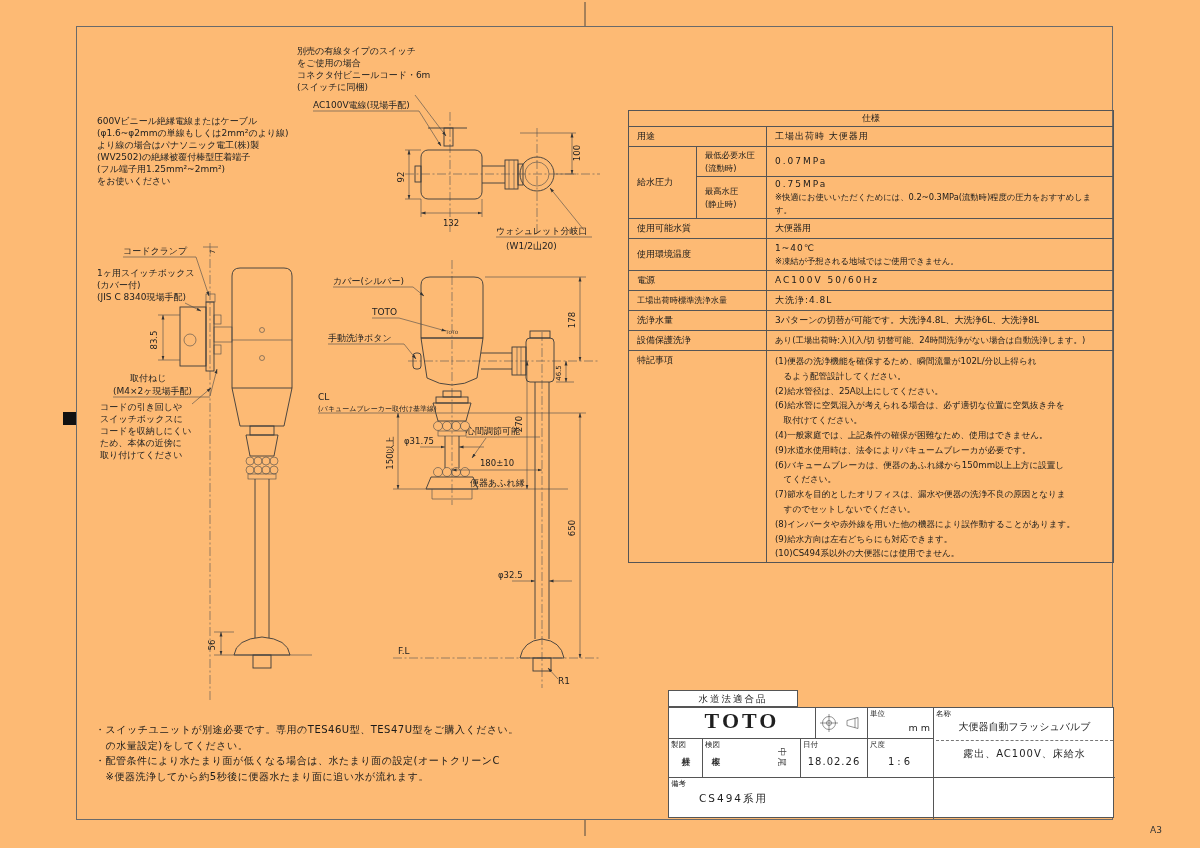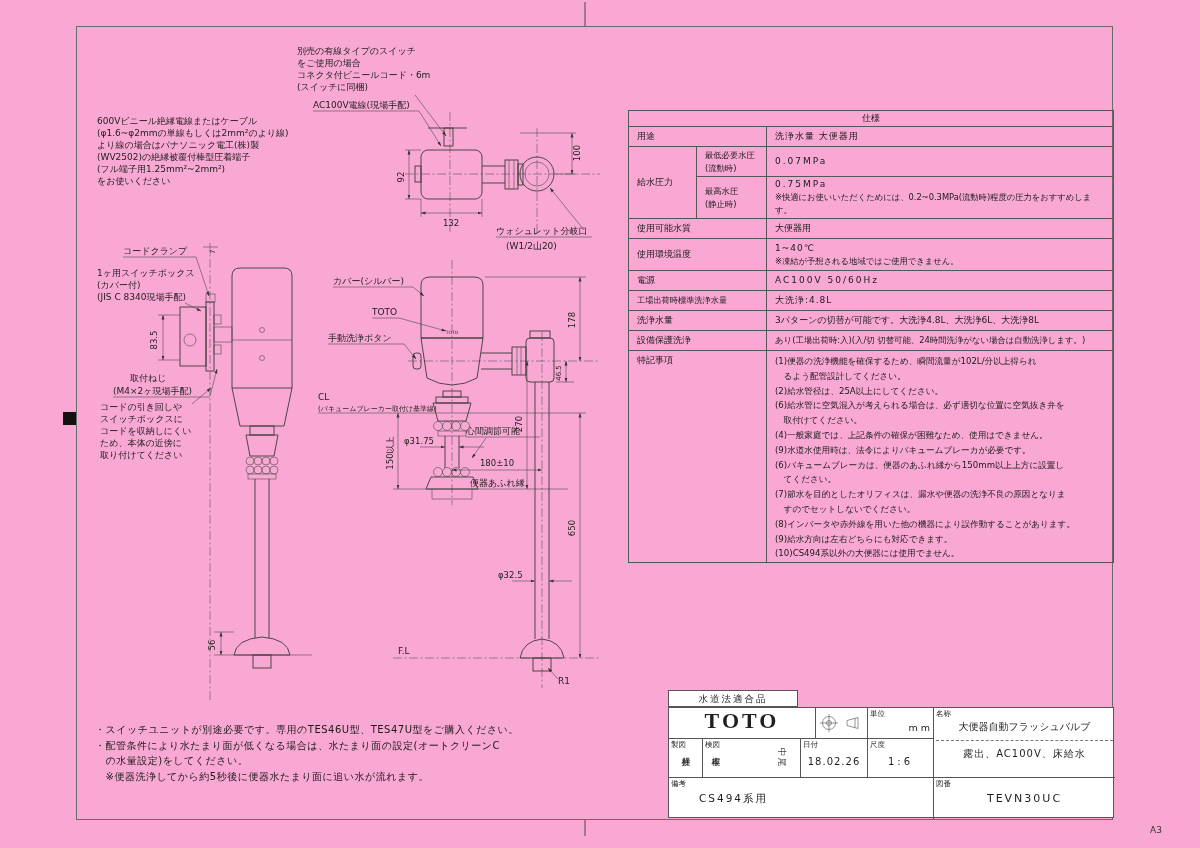--- a/index.html
+++ b/index.html
@@ -1,16 +1,16 @@
 <!DOCTYPE html>
 <html><head>
 <meta charset="utf-8">
 <style>
   html,body{margin:0;padding:0;background:#fff;}
-  #canvas{position:relative;width:1200px;height:848px;background:#f9a8d4;overflow:hidden;
+  #canvas{position:relative;width:1200px;height:848px;background:#fdba74;overflow:hidden;
           font-family:"DejaVu Sans",sans-serif;color:#1f1f1f;}
   #sheet-frame{position:absolute;left:76px;top:26px;width:1037px;height:794px;
                border:1.5px solid #6a6a6a;box-sizing:border-box;}
   svg{position:absolute;left:0;top:0;}
   svg text{font-family:"DejaVu Sans",sans-serif;font-size:8.5px;fill:#222;}
   svg text.t9{font-size:9px;}
   svg text.t7{font-size:7px;}
   svg text.tiny{font-size:4.5px;}
   .line{stroke:#3a3a3a;stroke-width:0.9;fill:none;}
   .thin{stroke:#4a4a4a;stroke-width:0.6;fill:none;}
@@ -277,21 +277,21 @@
         <col style="width:68px">
         <col style="width:70px">
         <col>
       </colgroup>
     <tbody>
         <tr>
           <td colspan="3" class="hd" style="height:13px">仕様</td>
         </tr>
     <tr>
       <td colspan="2" style="height:17px">用途</td>
-      <td class="w1">洗浄水量 大便器用</td>
+      <td class="w1">工場出荷時 大便器用</td>
     </tr>
     <tr>
       <td rowspan="2">給水圧力</td>
       <td class="sub" style="height:27px">
         <div>最低必要水圧</div>
             <div>(流動時)</div>
       </td>
       <td class="wide">0.07MPa</td>
     </tr>
     <tr>
@@ -348,22 +348,22 @@
         <div>(8)インバータや赤外線を用いた他の機器により誤作動することがあります。</div>
         <div>(9)給水方向は左右どちらにも対応できます。</div>
         <div>(10)CS494系以外の大便器には使用でません。</div>
       </td>
     </tr>
   </tbody>
     </table>
 
   <div id="notes">
     <div>・スイッチユニットが別途必要です。専用のTES46U型、TES47U型をご購入ください。</div>
+    <div>　の水量設定)をしてください。</div>
     <div>・配管条件により水たまり面が低くなる場合は、水たまり面の設定(オートクリーンC</div>
-    <div>　の水量設定)をしてください。</div>
     <div>　※便器洗浄してから約5秒後に便器水たまり面に追い水が流れます。</div>
   </div>
 
   <div id="tb-tab">水道法適合品</div>
   <div id="title-block">
     <div class="cell" style="left:0;top:0;width:147px;height:31px;">
       <div class="toto-logo">TOTO</div>
     </div>
     <div class="cell" style="left:147px;top:0;width:52px;height:31px;">
       <svg width="50" height="29" viewBox="0 0 50 29">
@@ -399,20 +399,16 @@
       <div style="text-align:center;margin-top:17px;font-size:10px;letter-spacing:1px;">18.02.26</div>
     </div>
     <div class="cell" style="left:199px;top:31px;width:66px;height:39px;">
       <span class="lab">尺度</span>
       <div style="text-align:center;margin-top:17px;font-size:10px;letter-spacing:3px;">1:6</div>
     </div>
     <div class="cell" style="left:0;top:70px;width:265px;height:41px;border-bottom:none;">
       <span class="lab">備考</span>
       <div style="margin:14px 0 0 30px;font-size:10.5px;letter-spacing:2px;">CS494系用</div>
     </div>
-    <div class="cell" style="left:265px;top:70px;width:181px;height:41px;border-right:none;border-bottom:none;">
-      <span class="lab">図番</span>
-      <div style="text-align:center;margin-top:14px;font-size:11px;letter-spacing:2px;">TEVN30UC</div>
-    </div>
   </div>
 
   <div id="a3-label">A3</div>
 </div>
 
 </body></html>

